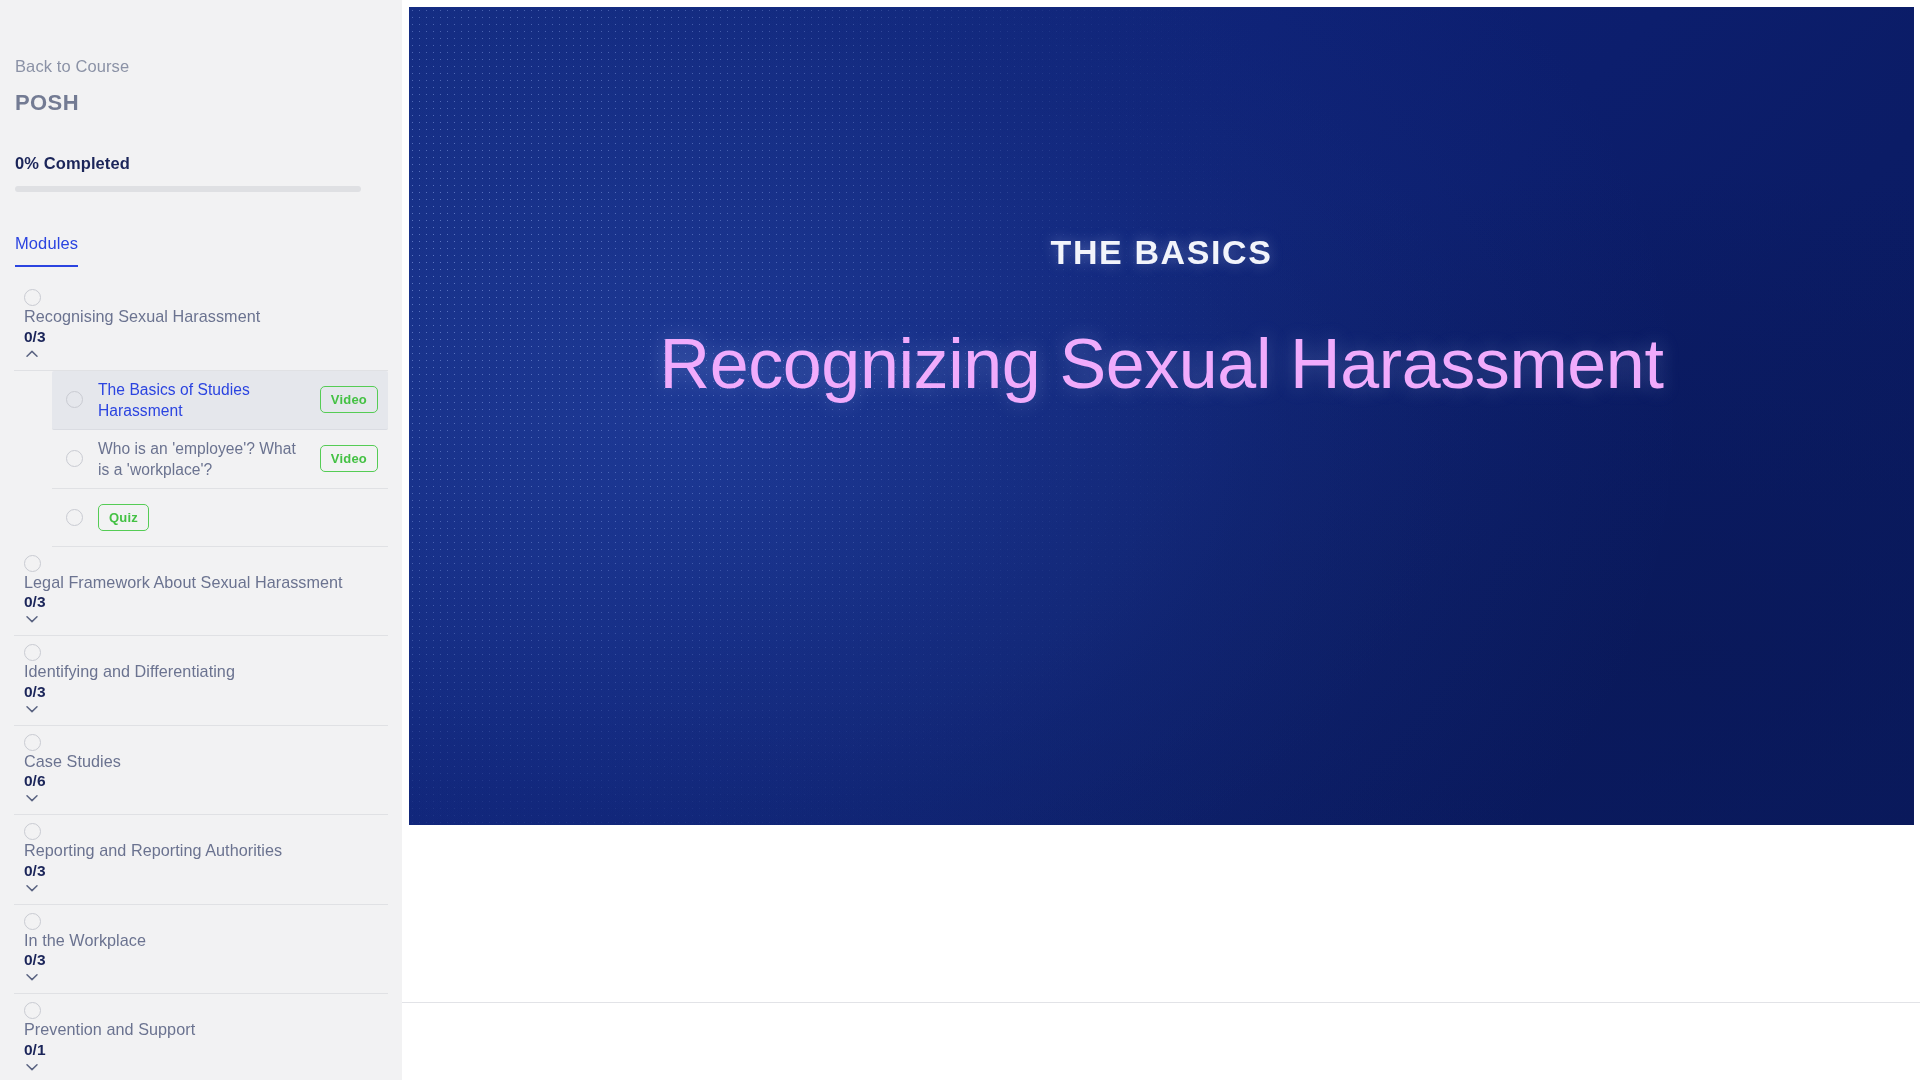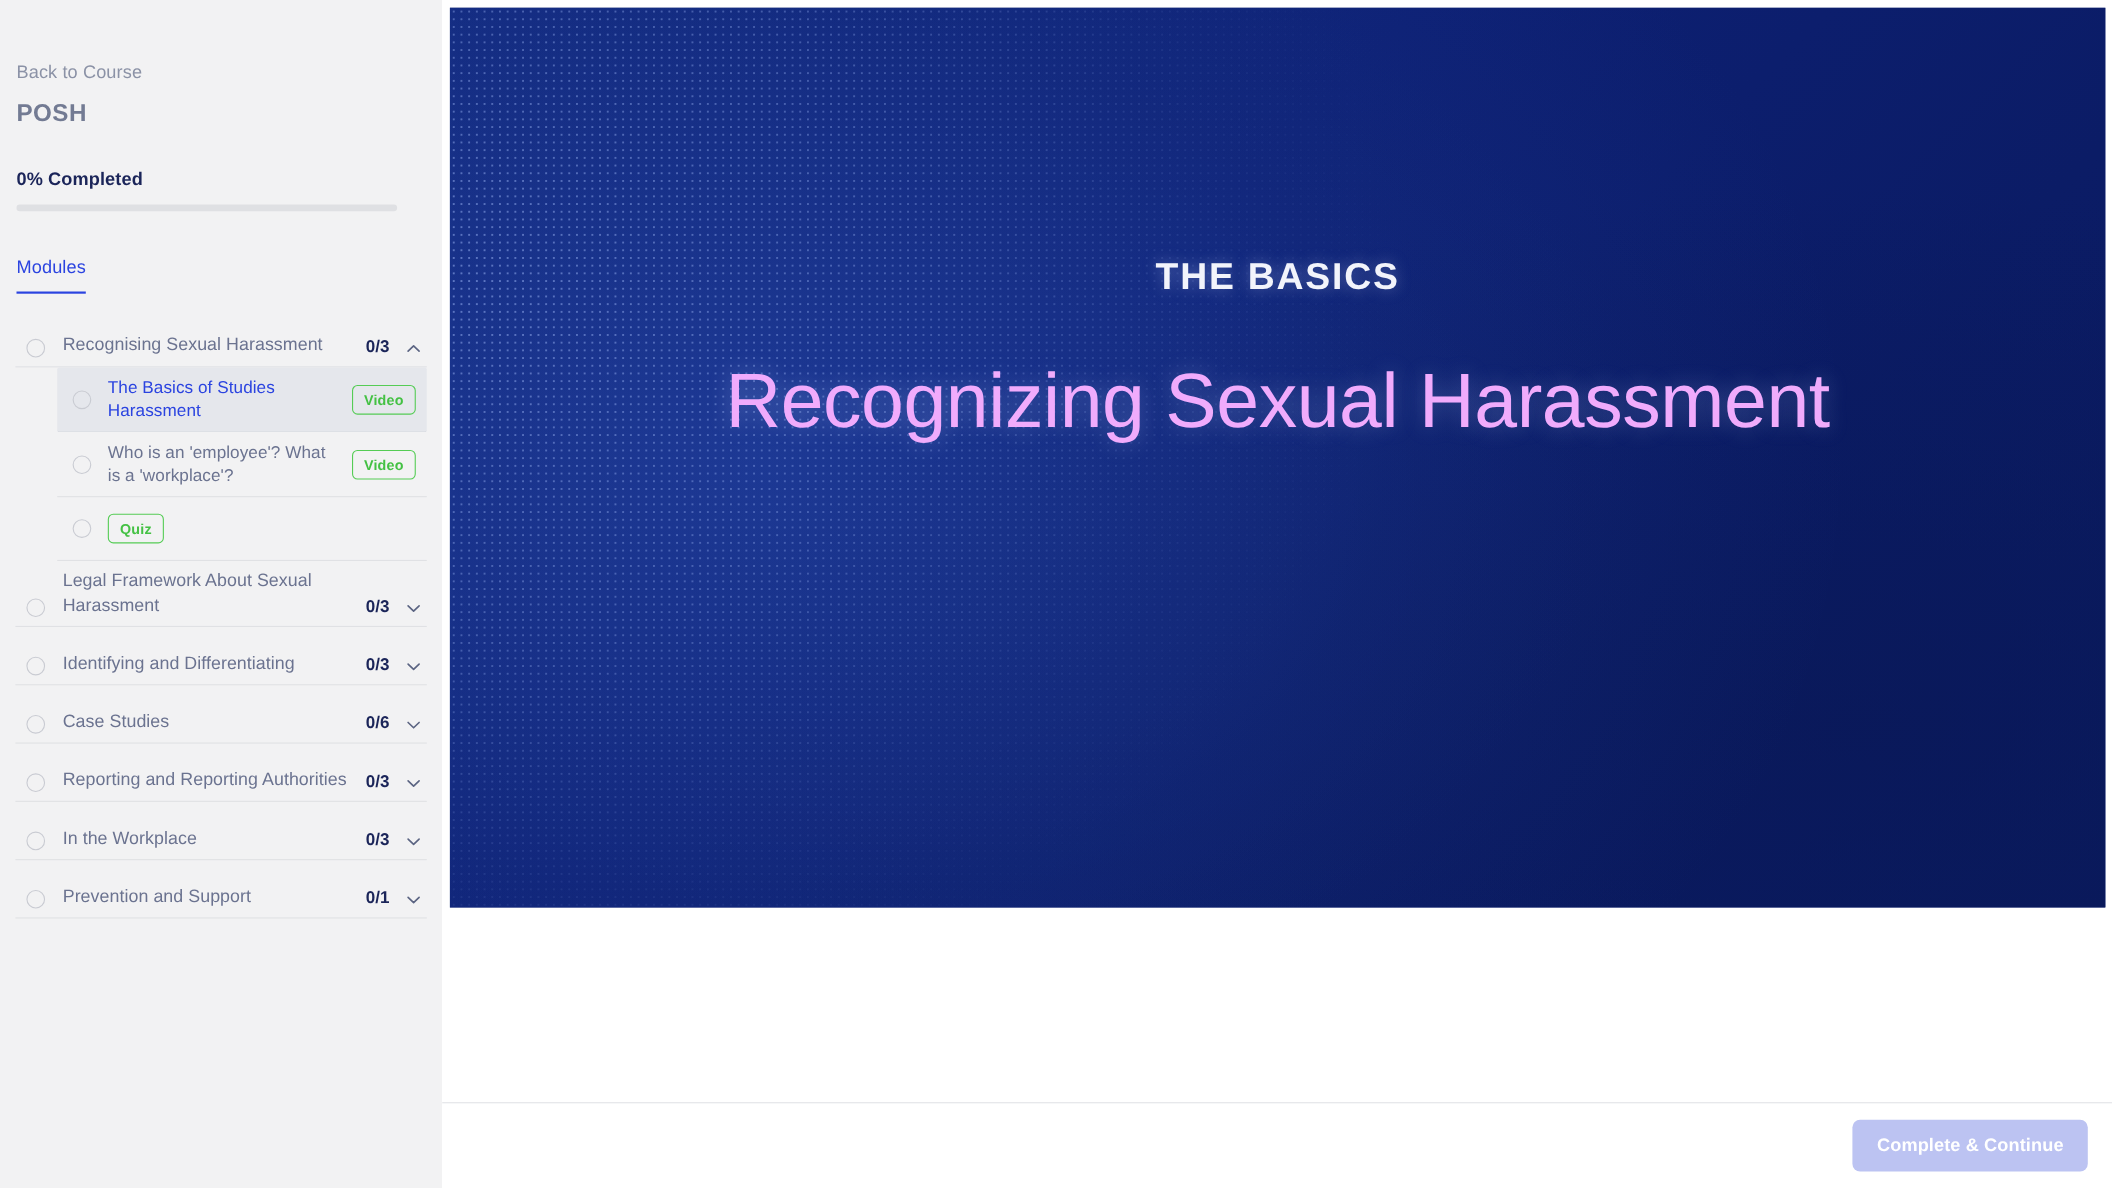--- a/index.html
+++ b/index.html
@@ -88,25 +88,26 @@
     cursor: pointer;
     letter-spacing: 0.1px;
   }
 
   .modules-list {
     margin-top: 14px;
   }
 
   .module-row {
     display: flex;
-    align-items: flex-end;
+    align-items: flex-start;
     min-height: 53px;
     padding: 8px 4px 8px 10px;
     border-bottom: 1px solid #e0e1e4;
     cursor: pointer;
+    flex-direction: column;
   }
 
   .circle {
     flex: 0 0 17px;
     width: 17px;
     height: 17px;
     border-radius: 50%;
     border: 1.6px solid #c9cbd2;
     background: transparent;
     margin-right: 16px;
@@ -492,19 +493,16 @@
         <div class="slide-text">
           <div class="slide-kicker">THE BASICS</div>
           <div class="slide-heading">Recognizing Sexual Harassment</div>
         </div>
       </div>
 
     </div>
 
     <div class="footer-divider"></div>
 
-    <div class="footer">
-      <button class="cta-button" disabled="">Complete &amp; Continue</button>
-    </div>
 
   </main>
 
 </div>
 
 </body></html>

